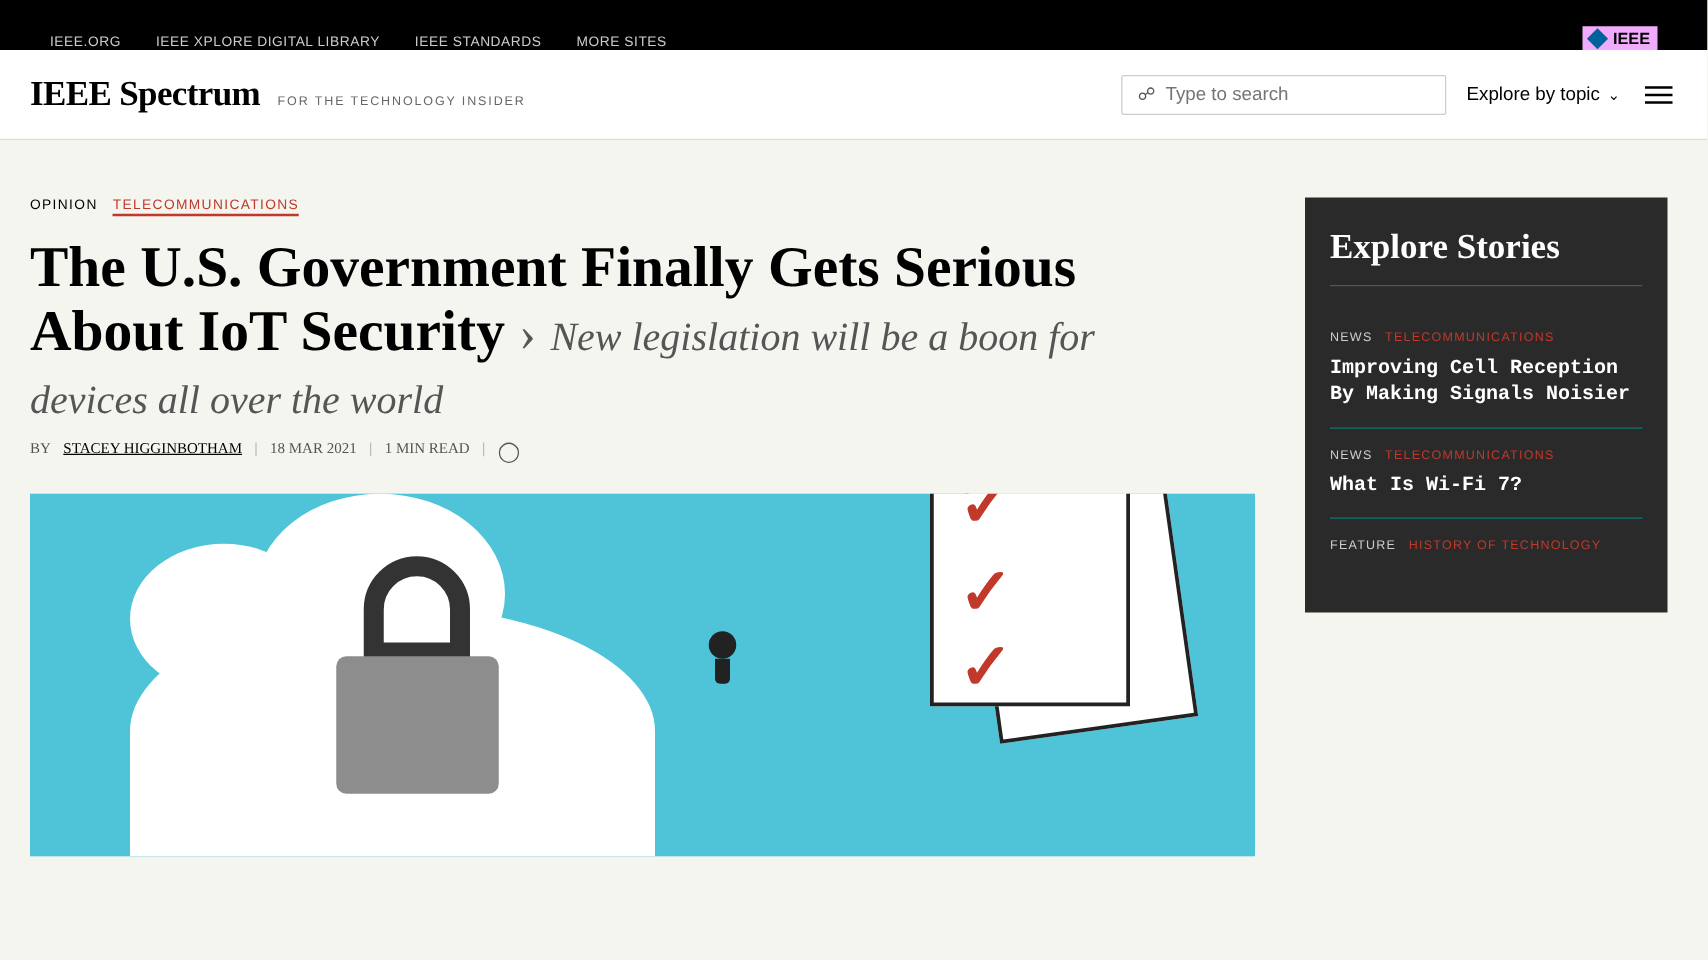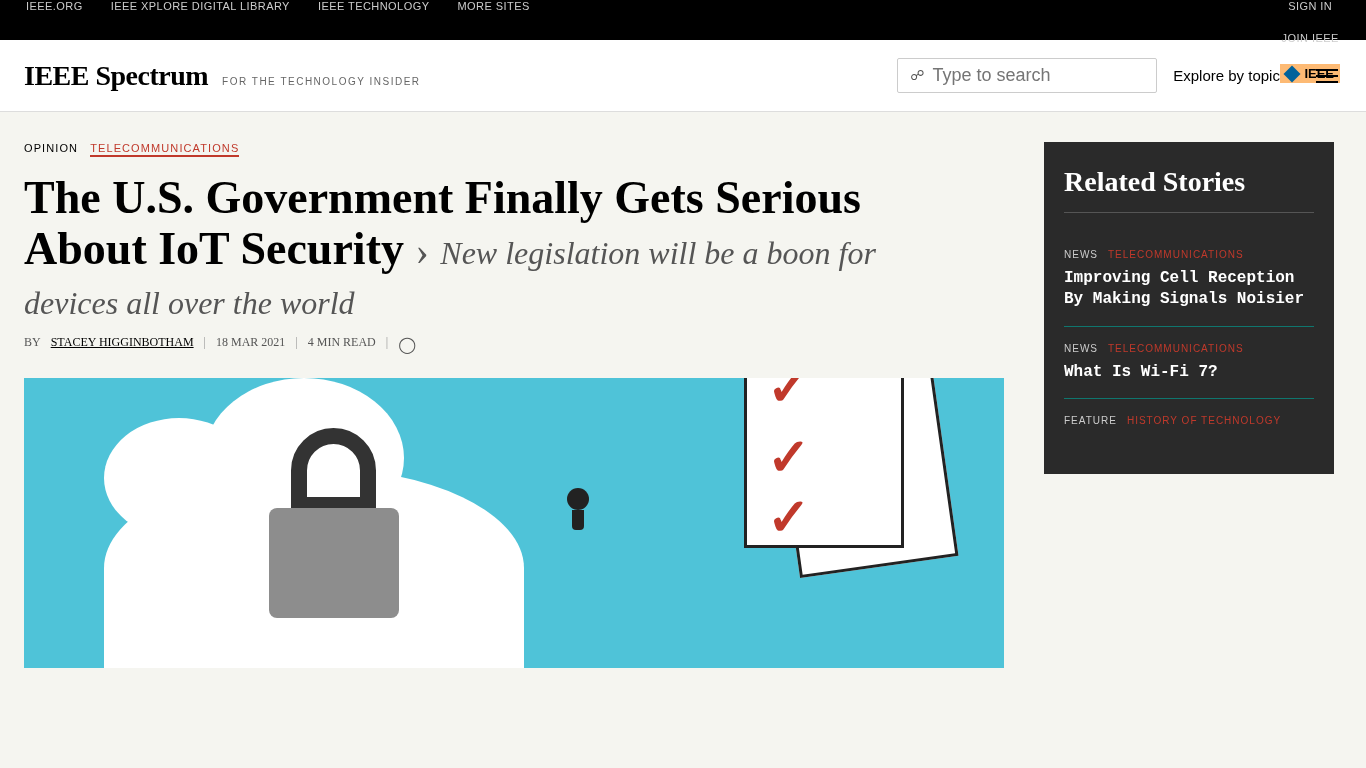--- a/index.html
+++ b/index.html
@@ -3,38 +3,38 @@
   <meta charset="utf-8">
   <style>
     * { margin: 0; padding: 0; box-sizing: border-box; }
     body { font-family: Georgia, 'Times New Roman', serif; background: #f5f5f0; }
 
     
     .top-bar {
       background: #000;
       color: #fff;
       display: flex;
-      align-items: flex-start;
+      align-items: flex-end;
       justify-content: space-between;
-      padding: 0 26px;
+      padding: 0 40px;
       height: 40px;
       font-family: Arial, Helvetica, sans-serif;
       font-size: 12px;
     }
     .top-bar-left { display: flex; gap: 28px; }
     .top-bar-left a, .top-bar-right a {
       color: #ccc;
       text-decoration: none;
       letter-spacing: 0.04em;
       font-size: 11px;
       font-weight: 400;
     }
     .top-bar-right { display: flex; align-items: center; gap: 20px; flex-direction: column; }
     .ieee-logo-box {
-      background: #fdba74;
+      background: #f0abfc;
       color: #000;
       padding: 2px 6px;
       font-weight: bold;
       font-size: 13px;
       display: flex;
       align-items: center;
       gap: 2px;
     }
     .ieee-logo-diamond {
       display: inline-block;
@@ -74,21 +74,21 @@
       display: flex;
       align-items: center;
       border: 1px solid #ccc;
       border-radius: 2px;
       padding: 6px 12px;
       background: #fff;
       width: 260px;
     }
     .search-icon { color: #555; margin-right: 8px; font-size: 14px; }
     .search-input {
-      border: none; outline: none; font-size: 18px; color: #999;
+      border: none; outline: none; font-size: 15px; color: #999;
       background: transparent; width: 100%;
       font-family: Arial, Helvetica, sans-serif;
     }
     .explore-btn {
       display: flex; align-items: center; gap: 6px;
       font-family: Arial, Helvetica, sans-serif;
       font-size: 15px; color: #000; cursor: pointer;
       background: none; border: none; white-space: nowrap;
     }
     .chevron { font-size: 12px; }
@@ -96,21 +96,21 @@
       display: flex; flex-direction: column; gap: 4px;
       cursor: pointer; padding: 4px; background: none; border: none;
     }
     .hamburger span {
       display: block; width: 22px; height: 2px; background: #000;
     }
 
     
     .content-area {
       max-width: 1366px;
-      margin: 0 auto;
+      margin: 16px auto;
       display: flex;
       padding: 30px 24px;
       gap: 0;
     }
 
     
     .article-main { flex: 1; padding-right: 30px; max-width: 1020px; }
 
     .article-tags {
       display: flex; gap: 12px; margin-bottom: 16px;
@@ -300,21 +300,21 @@
       cursor: pointer;
     }
   </style>
 </head>
 <body>
 
 <nav class="top-bar">
   <div class="top-bar-left">
     <a>IEEE.ORG</a>
     <a>IEEE XPLORE DIGITAL LIBRARY</a>
-    <a>IEEE TECHNOLOGY</a>
+    <a>IEEE STANDARDS</a>
     <a>MORE SITES</a>
   </div>
   <div class="top-bar-right">
     <a>SIGN IN</a>
     <a>JOIN IEEE</a>
     <div class="ieee-logo-box">
       <span class="ieee-logo-diamond"></span>
       <span>IEEE</span>
     </div>
   </div>
@@ -356,21 +356,21 @@
       <span class="arrow">›</span>
       <span class="article-subtitle">New legislation will be a boon for devices all over the world</span>
     </h1>
 
     <div class="article-meta">
       <span>BY</span>
       <a class="author-link">STACEY HIGGINBOTHAM</a>
       <span class="meta-sep">|</span>
       <span>18 MAR 2021</span>
       <span class="meta-sep">|</span>
-      <span>4 MIN READ</span>
+      <span>1 MIN READ</span>
       <span class="meta-sep">|</span>
       <span class="bookmark-icon">◯</span>
     </div>
 
     <div class="article-image">
       <div class="iot-illustration">
         <div class="sky"></div>
         <div class="cloud-bump2"></div>
         <div class="cloud-bump1"></div>
         <div class="cloud-shape"></div>
@@ -391,21 +391,21 @@
           <span class="checkmark check2">✓</span>
           <span class="checkmark check3">✓</span>
         </div>
       </div>
     </div>
 
   </main>
 
   <aside class="article-sidebar">
     <div class="related-stories-box">
-      <h2 class="related-title">Related Stories</h2>
+      <h2 class="related-title">Explore Stories</h2>
 
       <div class="related-item">
         <div class="related-item-tags">
           <span class="related-tag-news">NEWS</span>
           <span class="related-tag-telecom">TELECOMMUNICATIONS</span>
         </div>
         <div class="related-story-title">Improving Cell Reception By Making Signals Noisier</div>
       </div>
 
       <div class="related-item">

